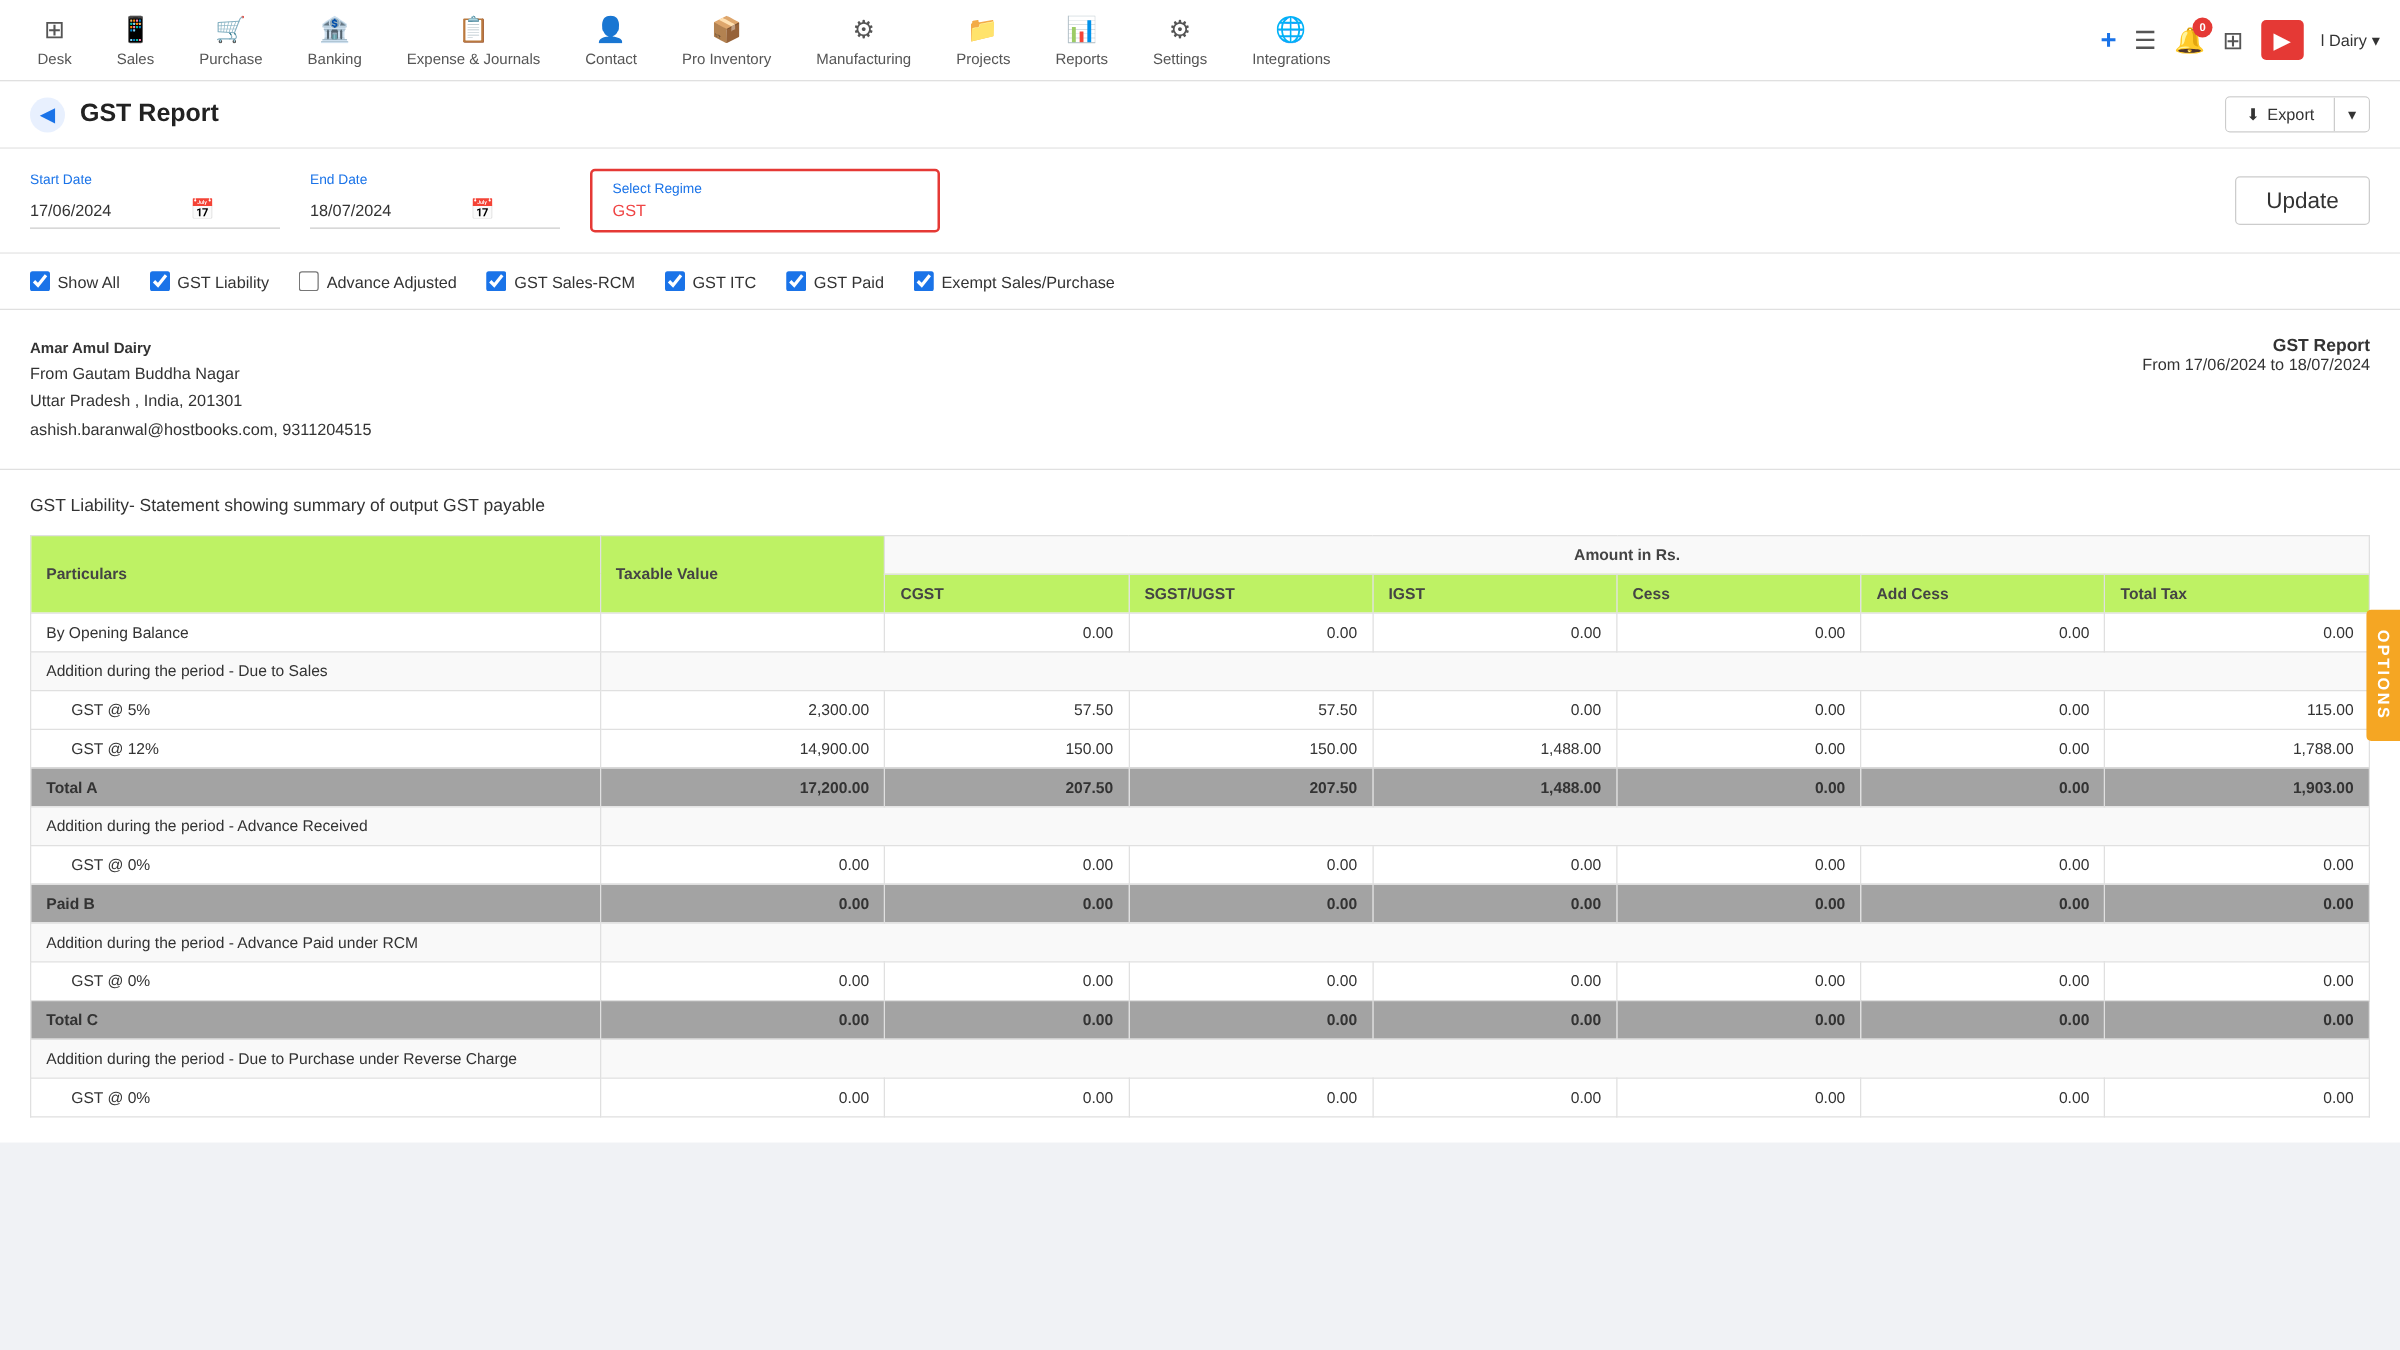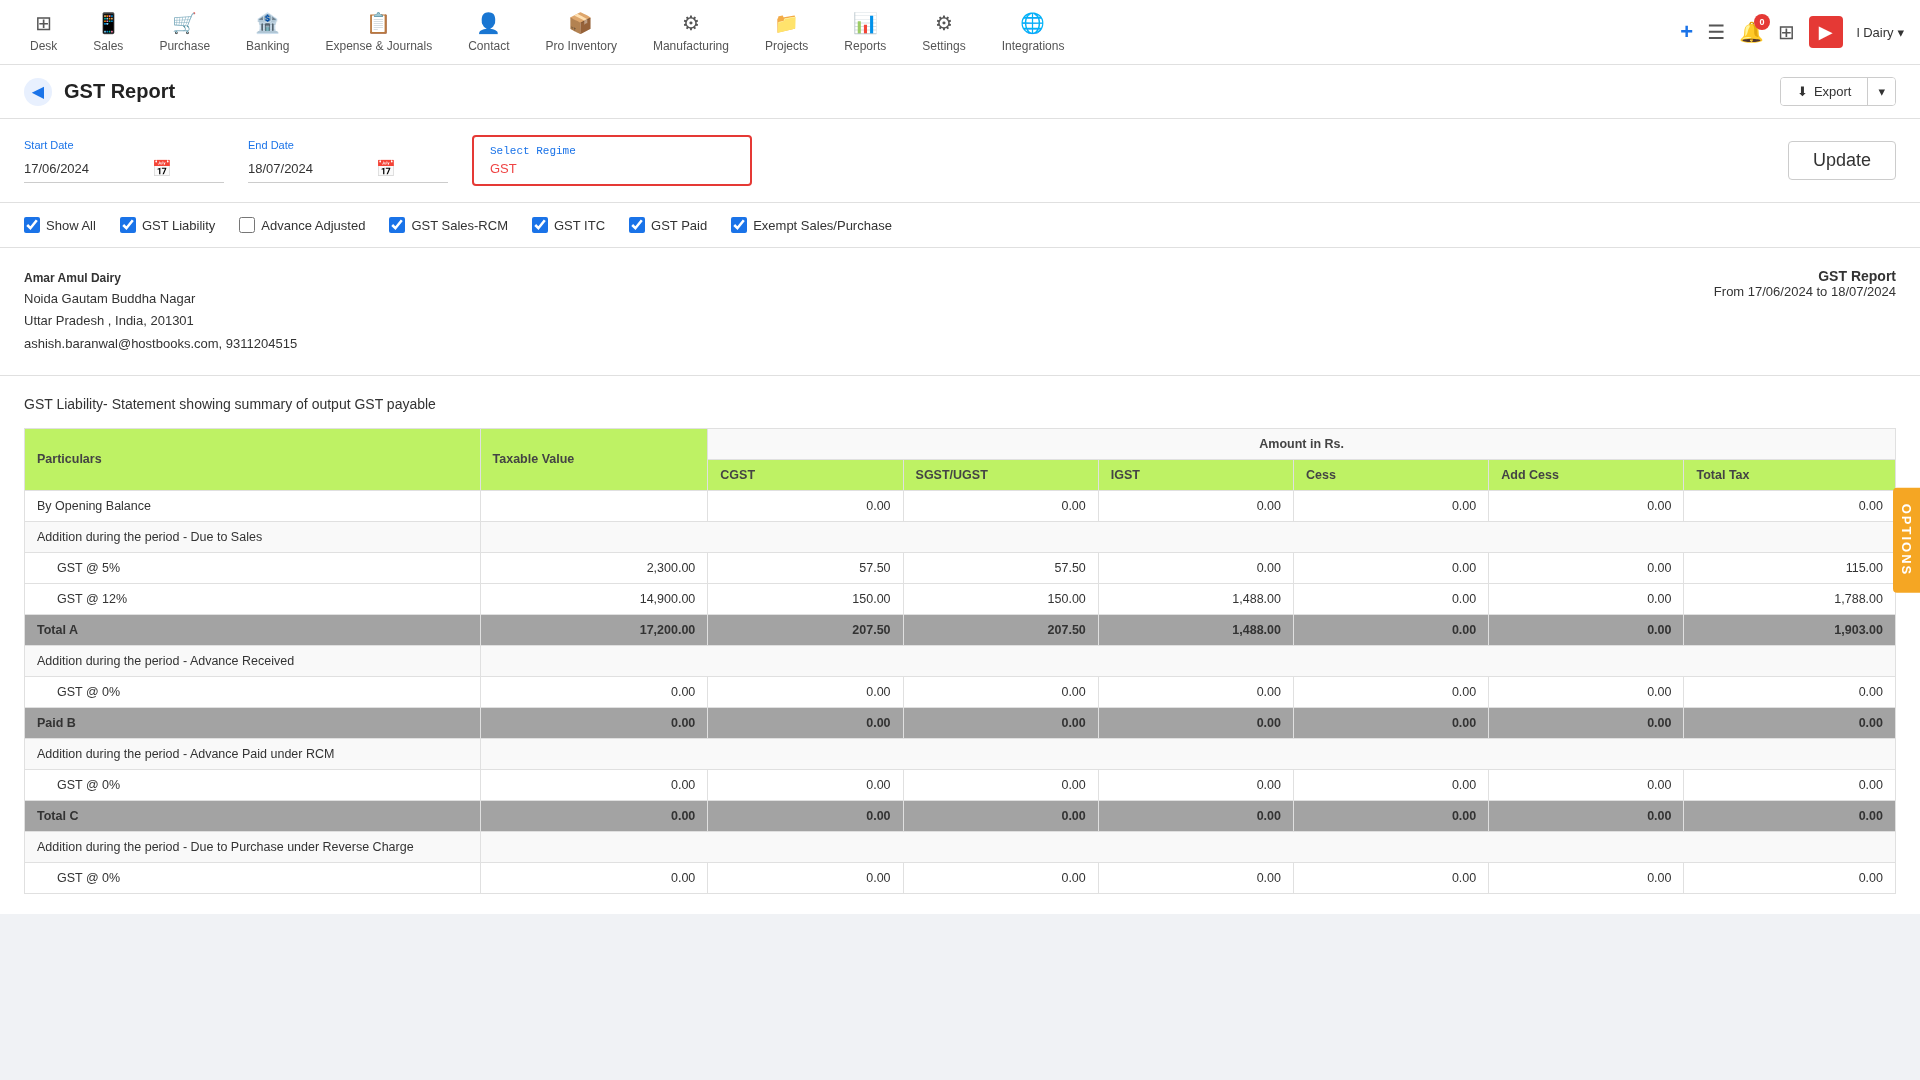--- a/index.html
+++ b/index.html
@@ -190,21 +190,20 @@
       gap: 4px;
       border: 2px solid #e53935;
       border-radius: 4px;
       padding: 8px 16px;
       min-width: 280px;
     }
     .regime-field label {
       font-size: 11px;
       color: #1a73e8;
       font-weight: 500;
-      font-family: Liberation Mono, monospace;
     }
     .regime-value {
       font-size: 13px;
       color: #ef4444;
     }
 
     .update-btn {
       margin-left: auto;
       padding: 8px 24px;
       border: 1px solid #ccc;
@@ -466,21 +465,21 @@
     </label>
     <label class="checkbox-item">
       <input type="checkbox" checked="" style="">
       <span>Exempt Sales/Purchase</span>
     </label>
   </div>
 
 <div class="company-info-section">
   <div class="company-info">
     <p class="company-name-big">Amar Amul Dairy</p>
-    <p>Noida Gautam Buddha Nagar</p>
+    <p>From Gautam Buddha Nagar</p>
     <p>Uttar Pradesh , India, 201301</p>
     <p>ashish.baranwal@hostbooks.com, 9311204515</p>
   </div>
   <div class="report-info">
     <p class="report-title">GST Report</p>
     <p>From 17/06/2024 to 18/07/2024</p>
   </div>
 </div>
 
 <div class="main-content">

